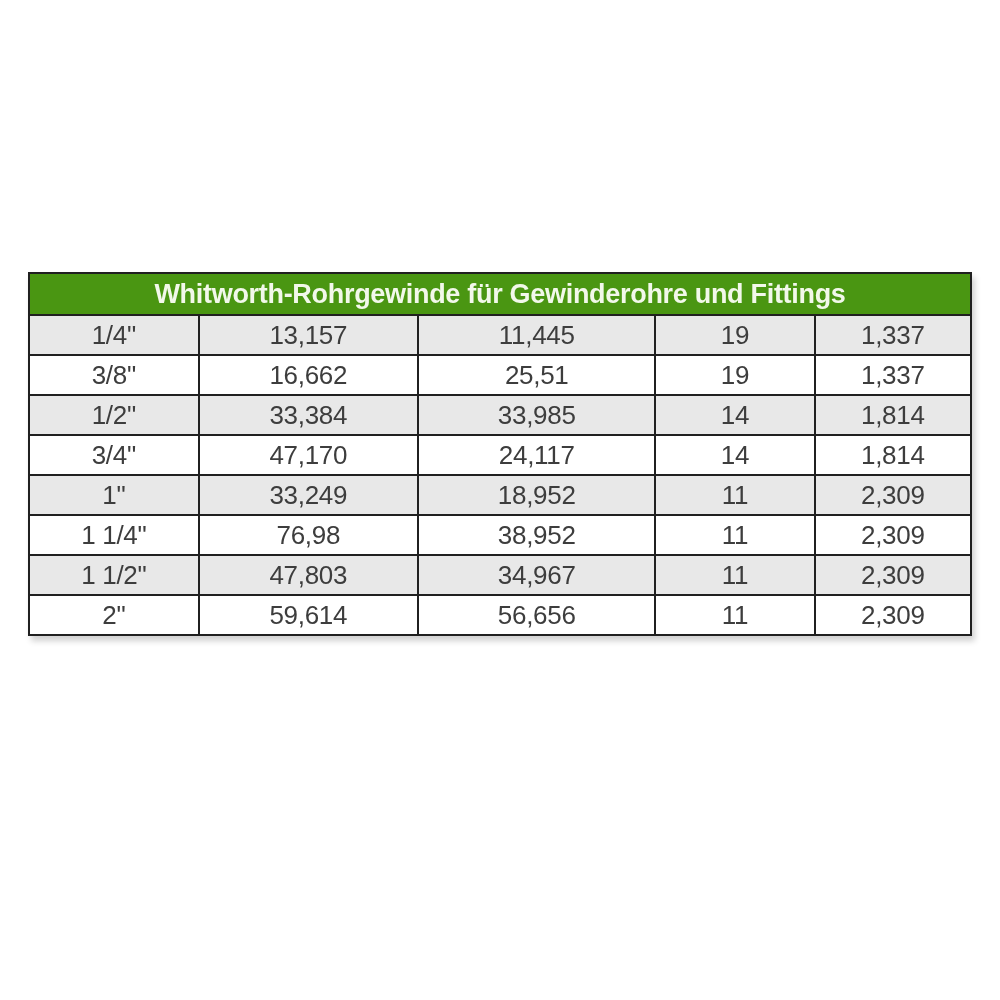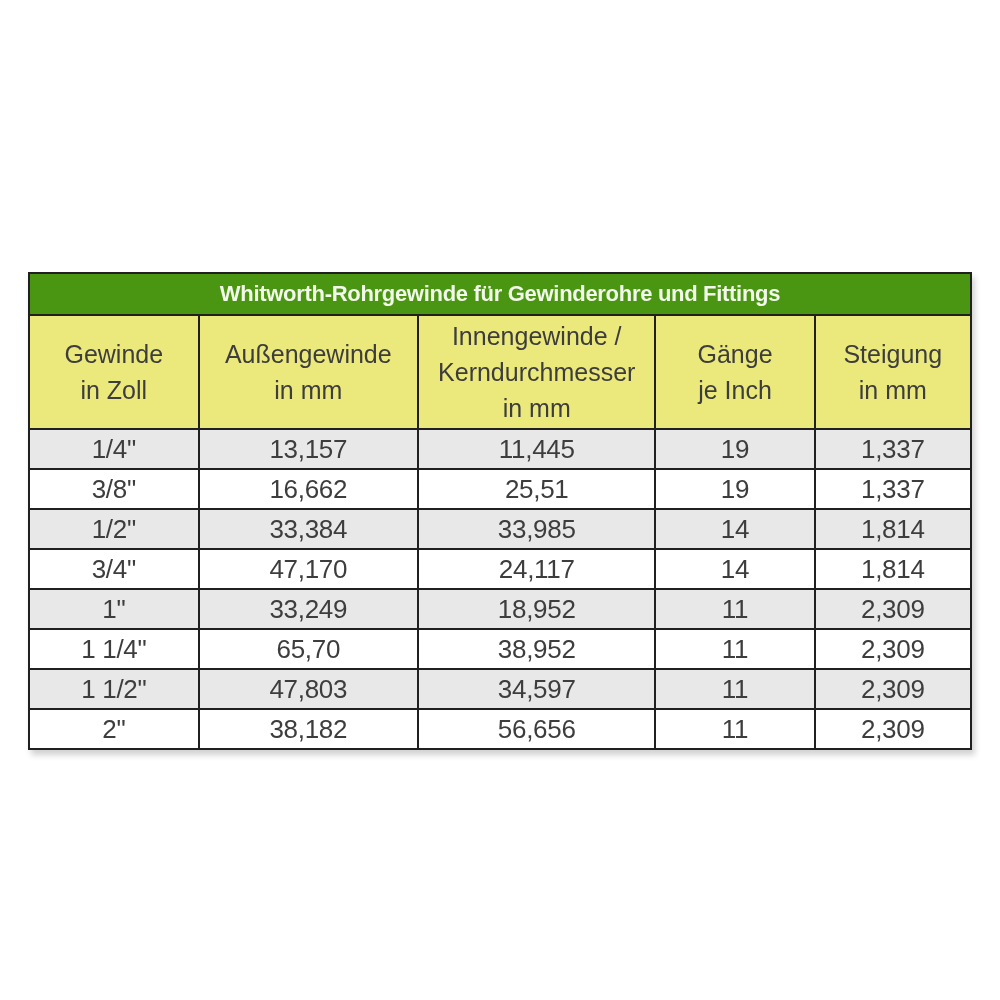--- a/index.html
+++ b/index.html
@@ -24,21 +24,21 @@
     box-shadow:3px 5px 6px rgba(0,0,0,0.18);
   }
   table.gwt th, table.gwt td{
     border:2px solid var(--border);
     padding:0;margin:0;text-align:center;vertical-align:middle;
   }
   .title-cell{
     background:var(--title-bg);
     color:var(--title-text);
     height:40px;
-    font-size:22px;font-weight:bold;letter-spacing:-0.3px;
+    font-size:27px;font-weight:bold;letter-spacing:-0.3px;
   }
   .head-cell{
     background:var(--header-bg);
     color:var(--text);
     height:112px;
     font-size:25px;font-weight:normal;
     white-space:pre-line;line-height:1.45;
   }
   .data-row td{
     height:38px;font-size:26px;color:var(--text);
@@ -57,33 +57,20 @@
     <colgroup>
       <col class="c1">
         <col class="c2">
         <col class="c3">
         <col class="c4">
         <col class="c5">
     </colgroup>
     <tbody>
       <tr>
         <th class="title-cell" colspan="5">Whitworth-Rohrgewinde für Gewinderohre und Fittings</th>
-      </tr>
-      <tr>
-        <th class="head-cell">Gewinde
-in Zoll</th>
-        <th class="head-cell">Außengewinde
-in mm</th>
-        <th class="head-cell">Innengewinde /
-Kerndurchmesser
-in mm</th>
-        <th class="head-cell">Gänge
-je Inch</th>
-        <th class="head-cell">Steigung
-in mm</th>
       </tr>
 
       <tr class="data-row alt">
         <td>1/4"</td>
         <td>13,157</td>
         <td>11,445</td>
         <td>19</td>
         <td>1,337</td>
       </tr>
       <tr class="data-row">
@@ -109,34 +96,34 @@
       </tr>
       <tr class="data-row alt">
         <td>1"</td>
         <td>33,249</td>
         <td>18,952</td>
         <td>11</td>
         <td>2,309</td>
       </tr>
       <tr class="data-row">
         <td>1 1/4"</td>
-        <td>65,70</td>
+        <td>76,98</td>
         <td>38,952</td>
         <td>11</td>
         <td>2,309</td>
       </tr>
       <tr class="data-row alt">
         <td>1 1/2"</td>
         <td>47,803</td>
-        <td>34,597</td>
+        <td>34,967</td>
         <td>11</td>
         <td>2,309</td>
       </tr>
       <tr class="data-row">
         <td>2"</td>
-        <td>38,182</td>
+        <td>59,614</td>
         <td>56,656</td>
         <td>11</td>
         <td>2,309</td>
       </tr>
     </tbody>
   </table>
 </div>
 
 </body></html>

